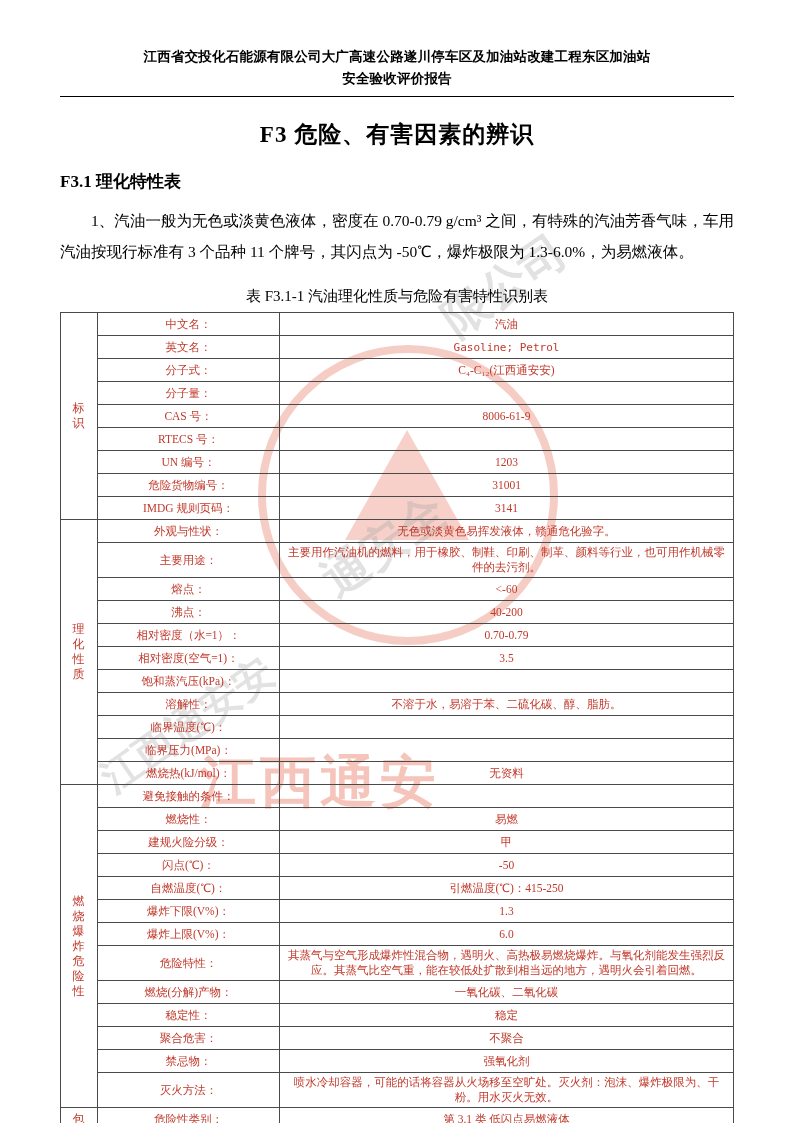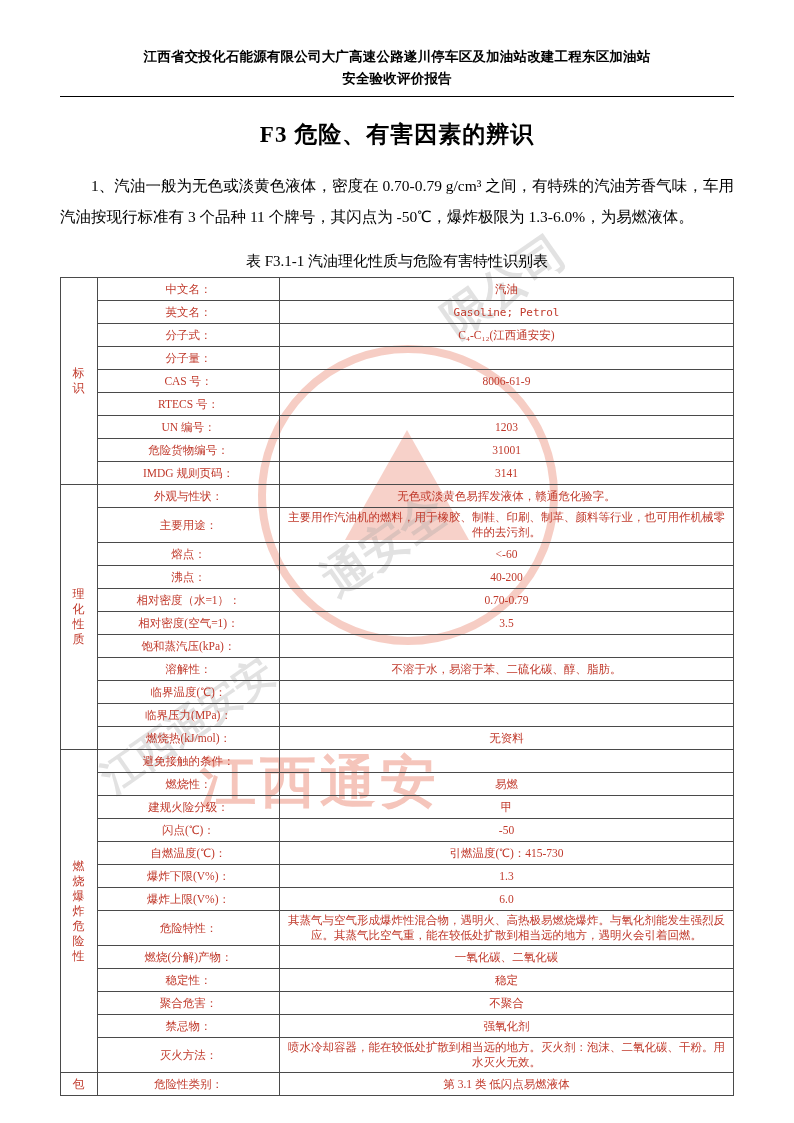--- a/index.html
+++ b/index.html
@@ -185,20 +185,21 @@
   <div class="content">
 
     <div class="doc-header">
       <div>江西省交投化石能源有限公司大广高速公路遂川停车区及加油站改建工程东区加油站</div>
       <div>安全验收评价报告</div>
     </div>
     <hr class="header-rule">
 
     <h1 class="doc-title">F3  危险、有害因素的辨识</h1>
 
+    <h2 class="sec-title">F3.1 理化特性表</h2>
 
     <p class="body-para">1、汽油一般为无色或淡黄色液体，密度在 0.70-0.79 g/cm³ 之间，有特殊的汽油芳香气味，车用汽油按现行标准有 3 个品种 11 个牌号，其闪点为 -50℃，爆炸极限为 1.3-6.0%，为易燃液体。</p>
 
     <div class="table-caption">表 F3.1-1   汽油理化性质与危险有害特性识别表</div>
 
     <table class="props">
       <tbody>
           <tr>
             <td class="cat" rowspan="9">标<br>识</td>
             <td class="label">中文名：</td>
@@ -293,21 +294,21 @@
           <tr>
             <td class="label">建规火险分级：</td>
             <td class="value">甲</td>
           </tr>
           <tr>
             <td class="label">闪点(℃)：</td>
             <td class="value">-50</td>
           </tr>
           <tr>
             <td class="label">自燃温度(℃)：</td>
-            <td class="value">引燃温度(℃)：415-730</td>
+            <td class="value">引燃温度(℃)：415-250</td>
           </tr>
           <tr>
             <td class="label">爆炸下限(V%)：</td>
             <td class="value">1.3</td>
           </tr>
           <tr>
             <td class="label">爆炸上限(V%)：</td>
             <td class="value">6.0</td>
           </tr>
           <tr>
@@ -325,21 +326,21 @@
           <tr>
             <td class="label">聚合危害：</td>
             <td class="value">不聚合</td>
           </tr>
           <tr>
             <td class="label">禁忌物：</td>
             <td class="value">强氧化剂</td>
           </tr>
           <tr>
             <td class="label">灭火方法：</td>
-            <td class="value">喷水冷却容器，能在较低处扩散到相当远的地方。灭火剂：泡沫、二氧化碳、干粉。用水灭火无效。</td>
+            <td class="value">喷水冷却容器，可能的话将容器从火场移至空旷处。灭火剂：泡沫、爆炸极限为、干粉。用水灭火无效。</td>
           </tr>
           <tr>
             <td class="cat" rowspan="1">包</td>
             <td class="label">危险性类别：</td>
             <td class="value">第 3.1 类  低闪点易燃液体</td>
           </tr>
         </tbody>
     </table>
 
   </div>

